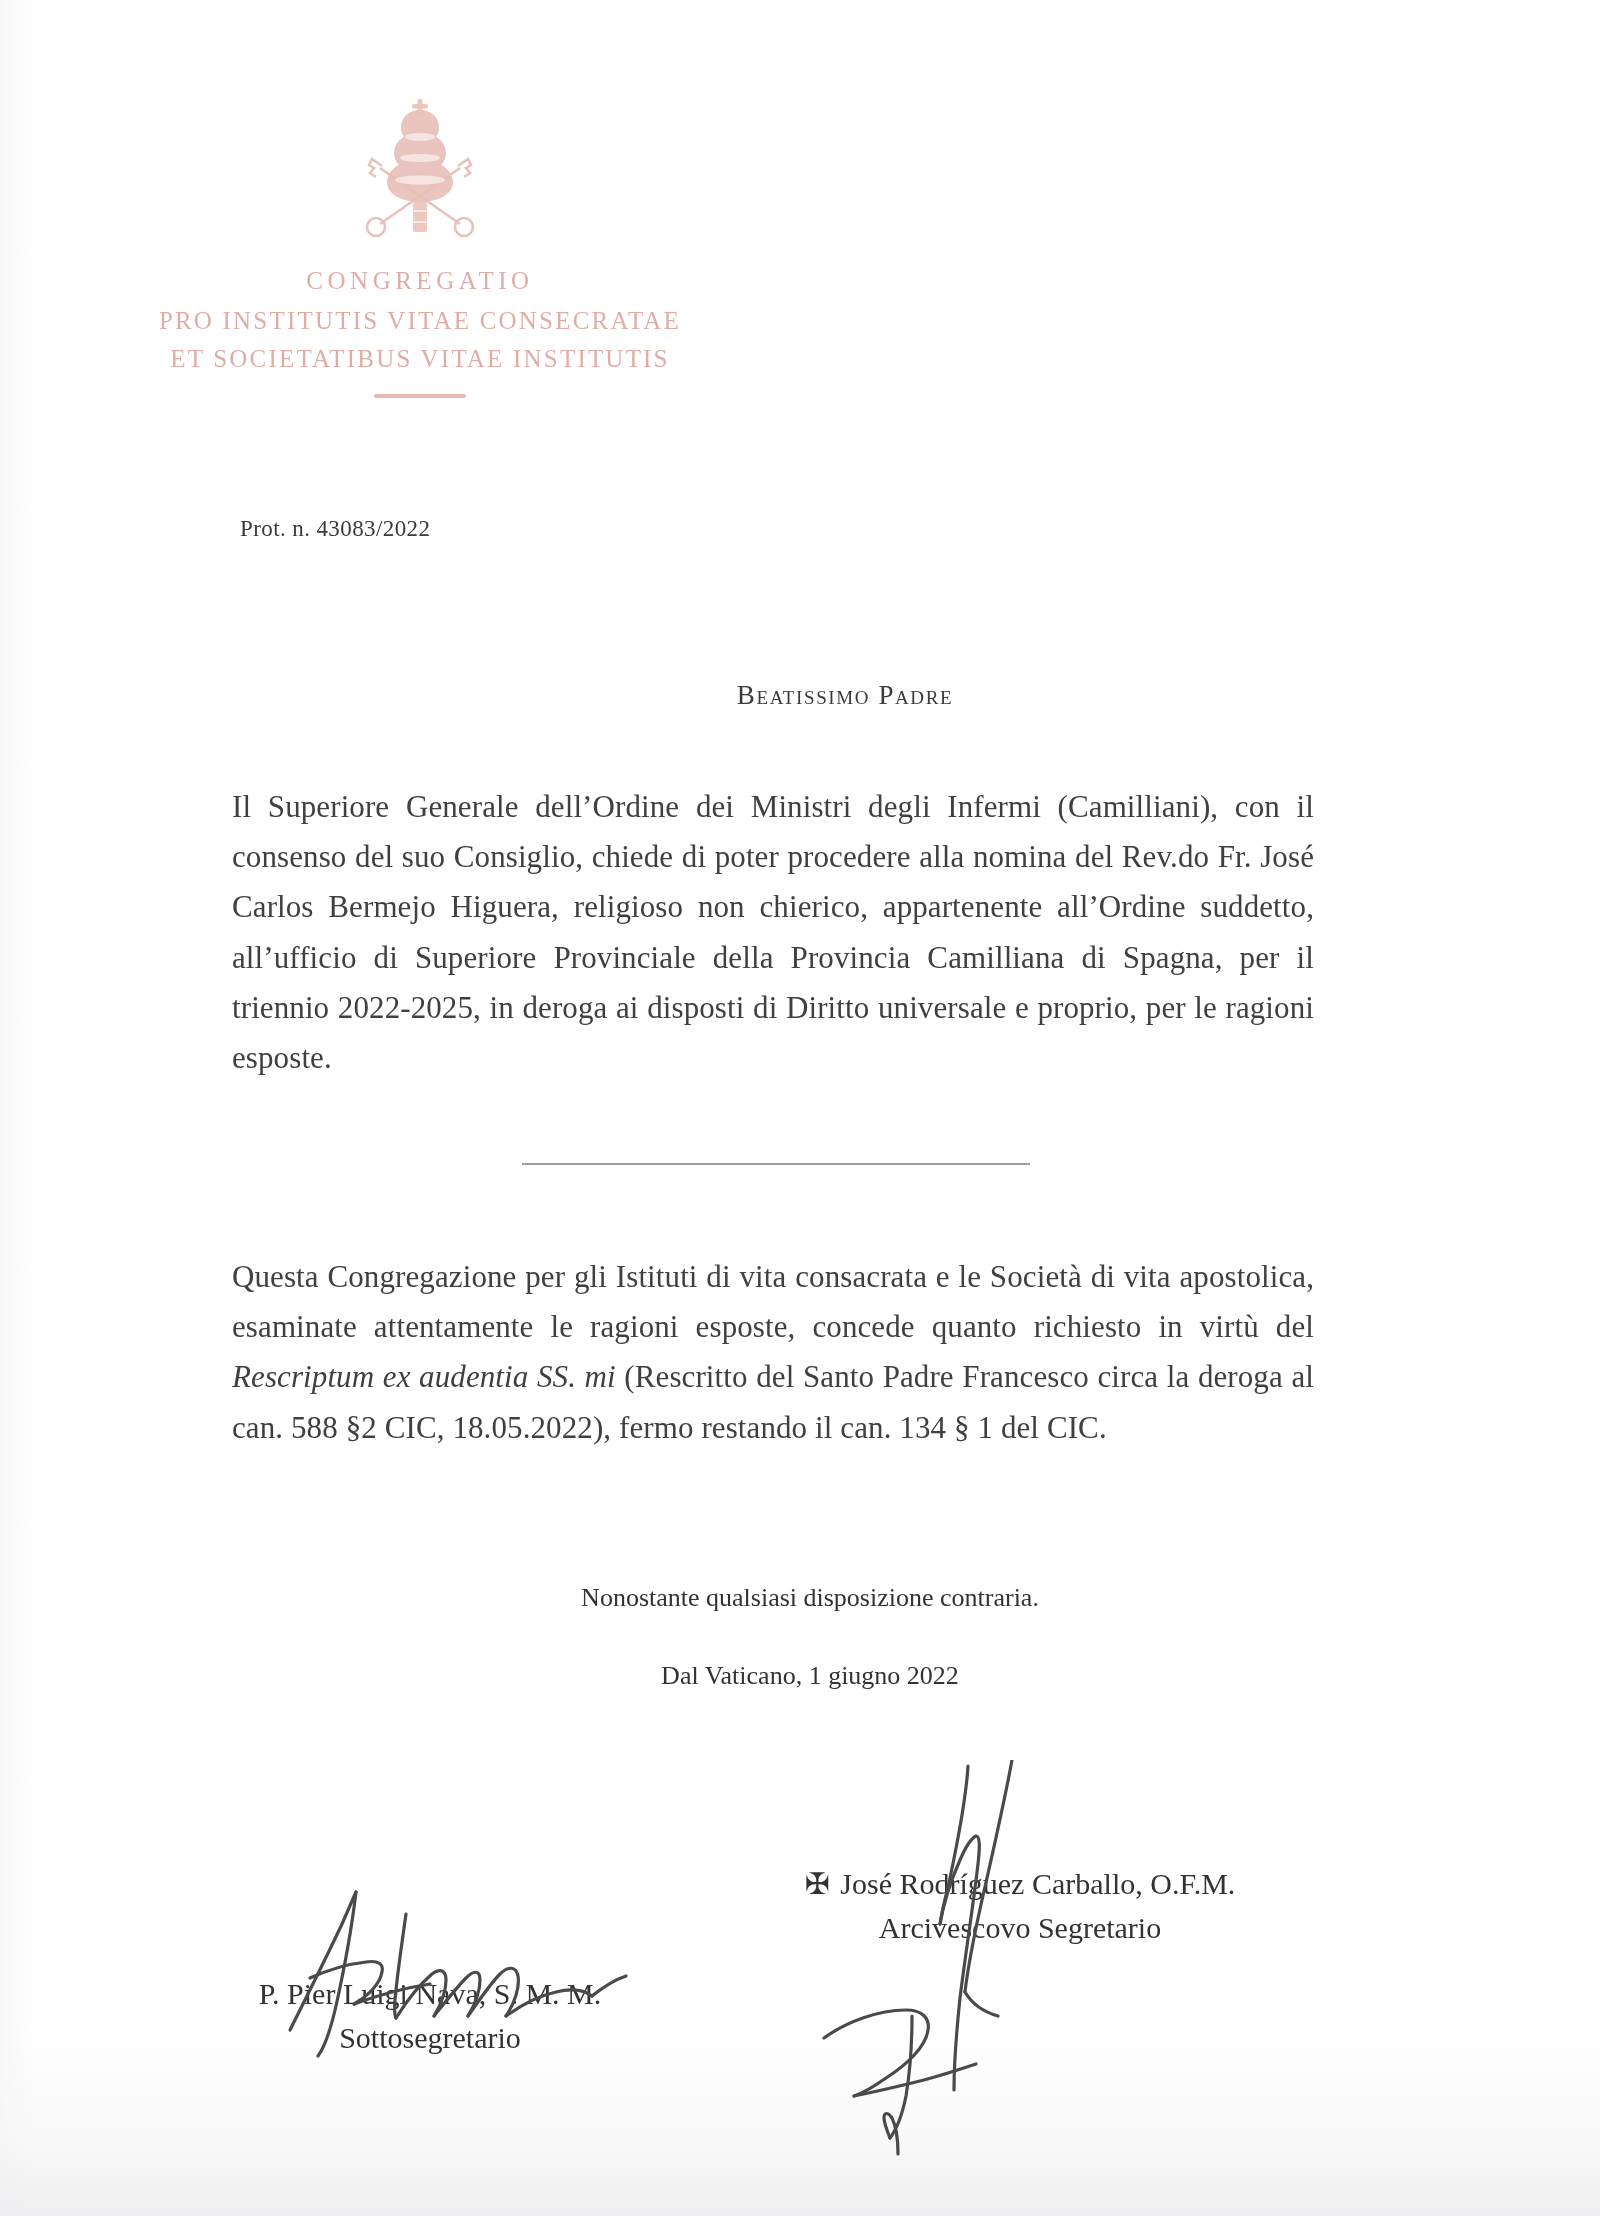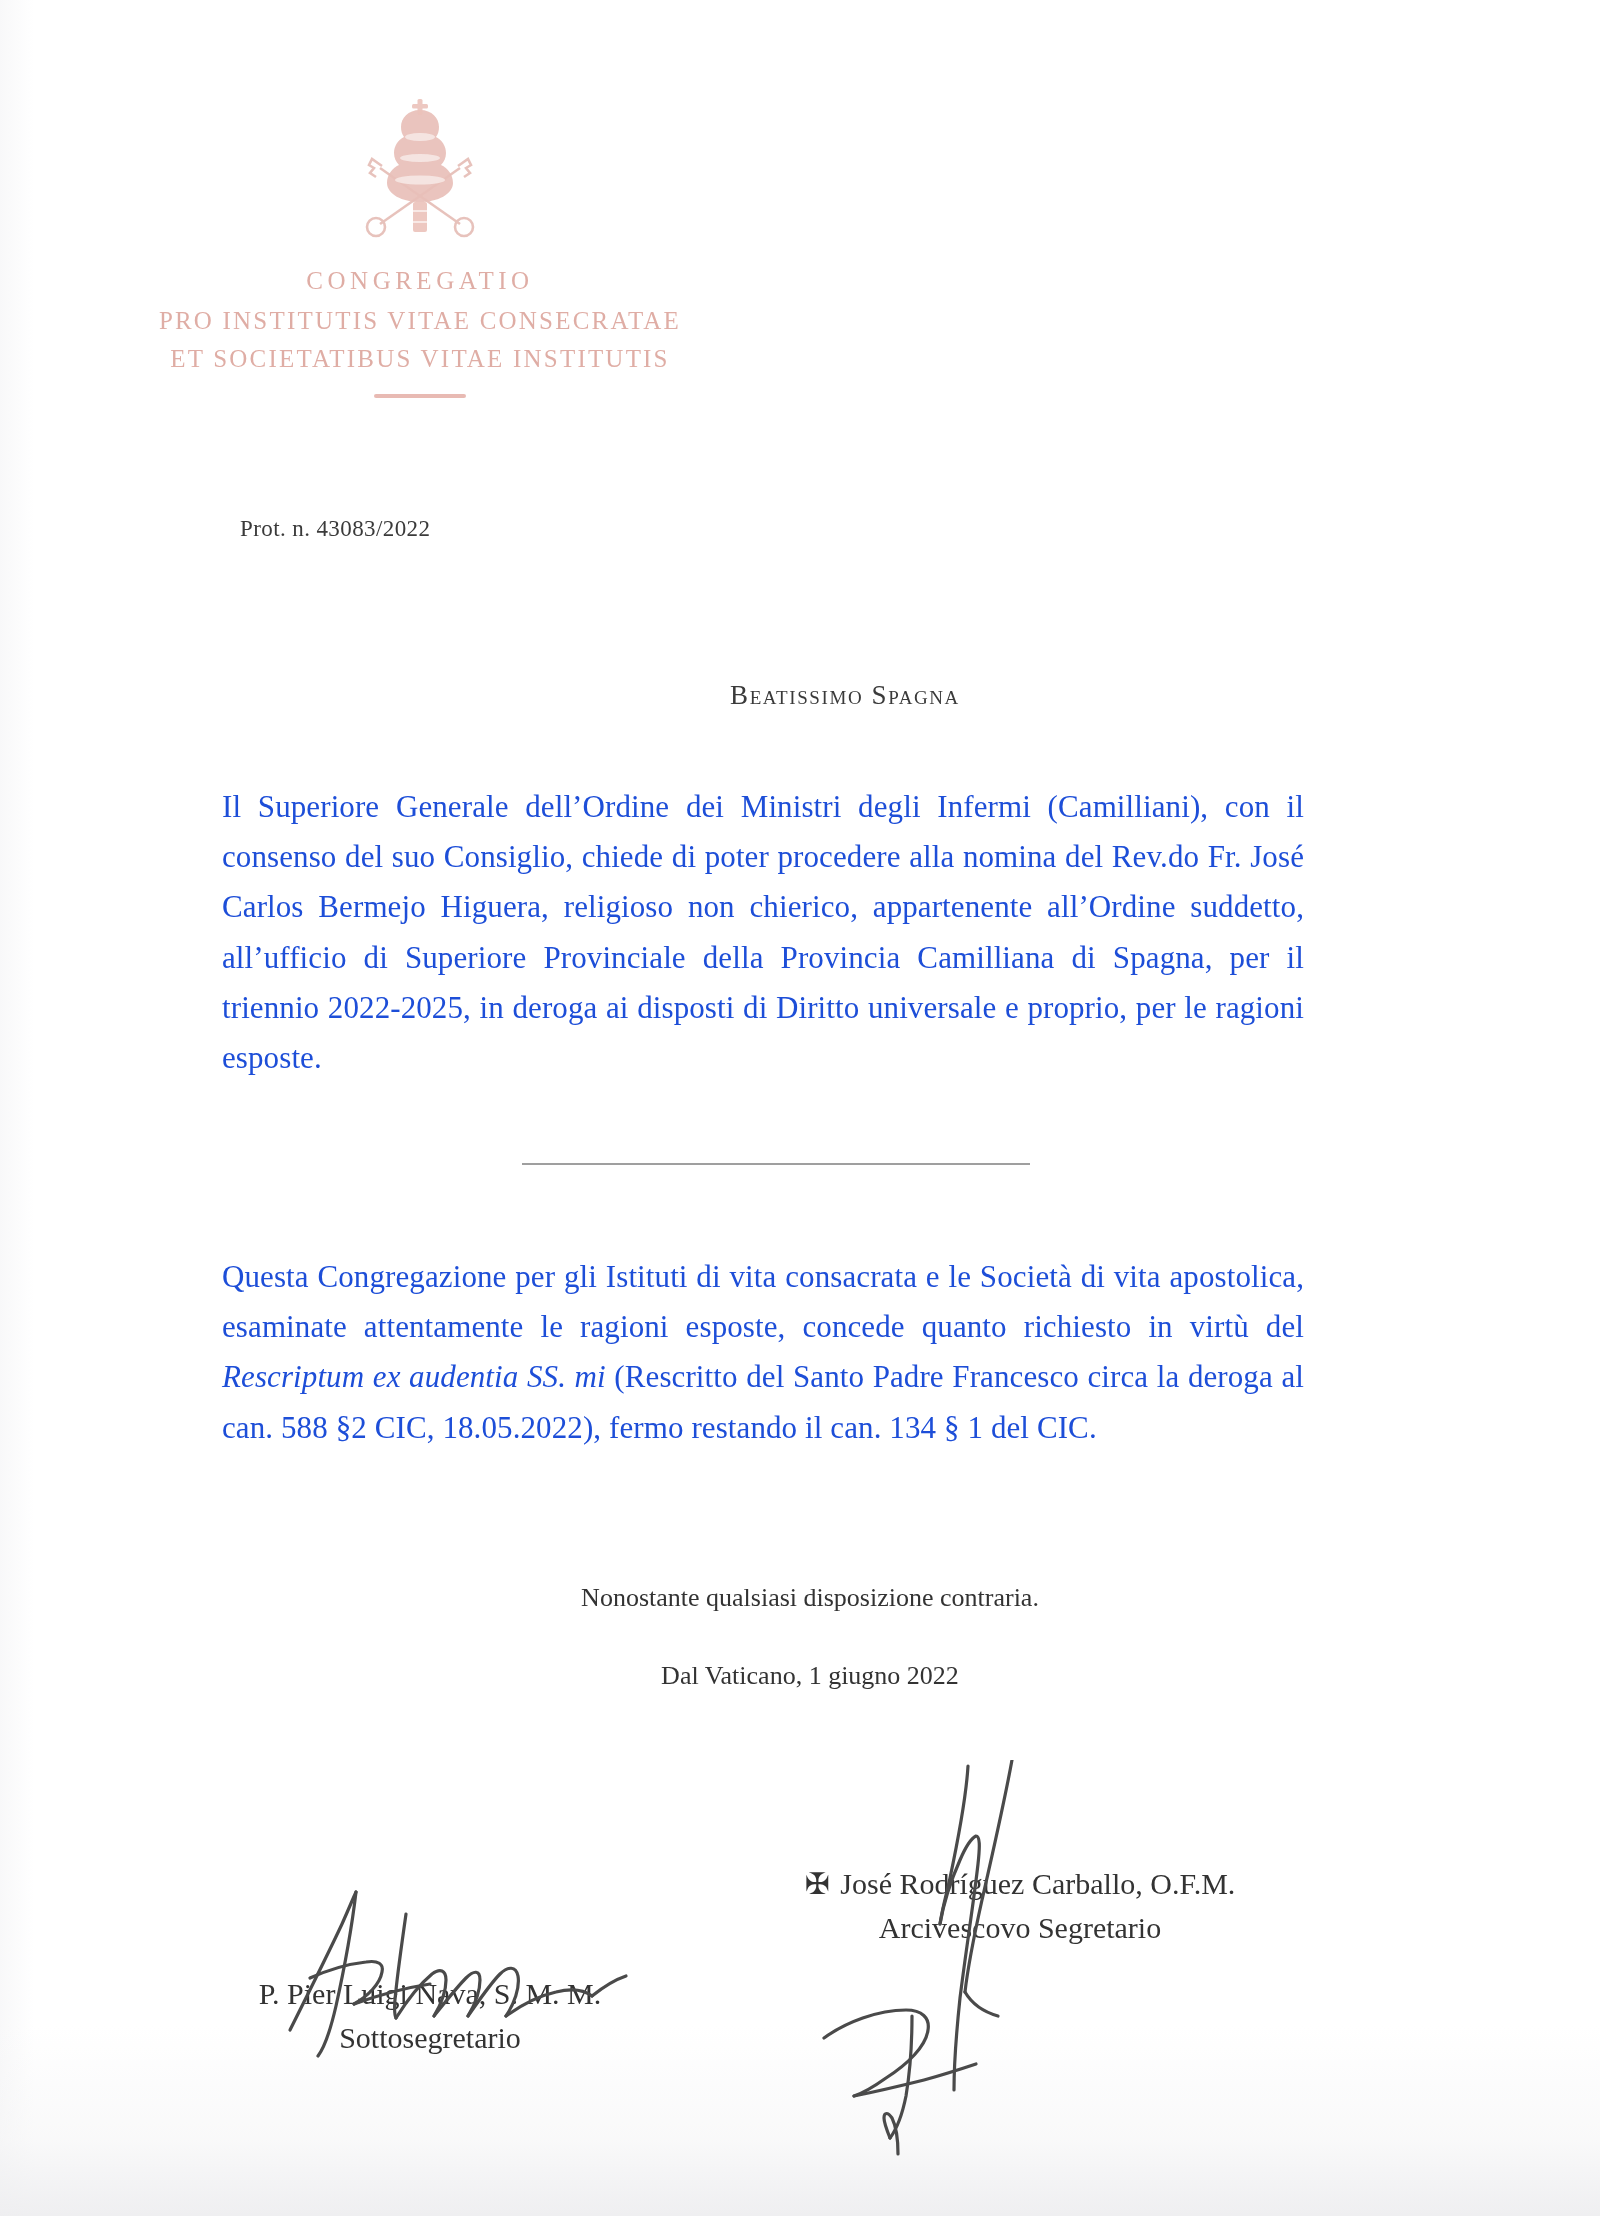--- a/index.html
+++ b/index.html
@@ -93,26 +93,26 @@
     top: 680px;
     text-align: center;
     font-size: 27px;
     font-variant: small-caps;
     letter-spacing: 1.6px;
     color: #3a3a3a;
     padding-left: 90px;
   }
   .body-block {
     position: absolute;
-    left: 222px;
+    left: 232px;
     width: 1082px;
     text-align: justify;
     font-size: 31px;
     line-height: 1.62;
-    color: #1d4ed8;
+    color: #404040;
     letter-spacing: .1px;
   }
   #para1 { top: 782px; }
   #para2 { top: 1252px; }
   .body-block .ital {
     font-style: italic;
   }
   .mid-rule {
     position: absolute;
     left: 522px;
@@ -211,21 +211,21 @@
     <div class="lh-lines">
       <div class="lh-line1">CONGREGATIO</div>
       <div class="lh-line2">PRO INSTITUTIS VITAE CONSECRATAE</div>
       <div class="lh-line3">ET SOCIETATIBUS VITAE INSTITUTIS</div>
     </div>
     <div class="lh-rule"></div>
   </div>
 
   <div class="prot">Prot. n. 43083/2022</div>
 
-  <div class="salutation">Beatissimo Spagna</div>
+  <div class="salutation">Beatissimo Padre</div>
 
   <div class="body-block" id="para1">Il Superiore Generale dell’Ordine dei Ministri degli Infermi (Camilliani), con il consenso del suo Consiglio, chiede di poter procedere alla nomina del Rev.do Fr. José Carlos Bermejo Higuera, religioso non chierico, appartenente all’Ordine suddetto, all’ufficio di Superiore Provinciale della Provincia Camilliana di Spagna, per il triennio 2022-2025, in deroga ai disposti di Diritto universale e proprio, per le ragioni esposte.</div>
 
   <div class="mid-rule"></div>
 
   <div class="body-block" id="para2"><span>Questa Congregazione per gli Istituti di vita consacrata e le Società di vita apostolica, esaminate attentamente le ragioni esposte, concede quanto richiesto in virtù del </span><span class="ital">Rescriptum ex audentia SS. mi</span><span> (Rescritto del Santo Padre Francesco circa la deroga al can. 588 §2 CIC, 18.05.2022), fermo restando il can. 134 § 1 del CIC.</span></div>
 
   <div class="closing-line" id="closing1">Nonostante qualsiasi disposizione contraria.</div>
   <div class="closing-line" id="closing2">Dal Vaticano, 1 giugno 2022</div>
 

